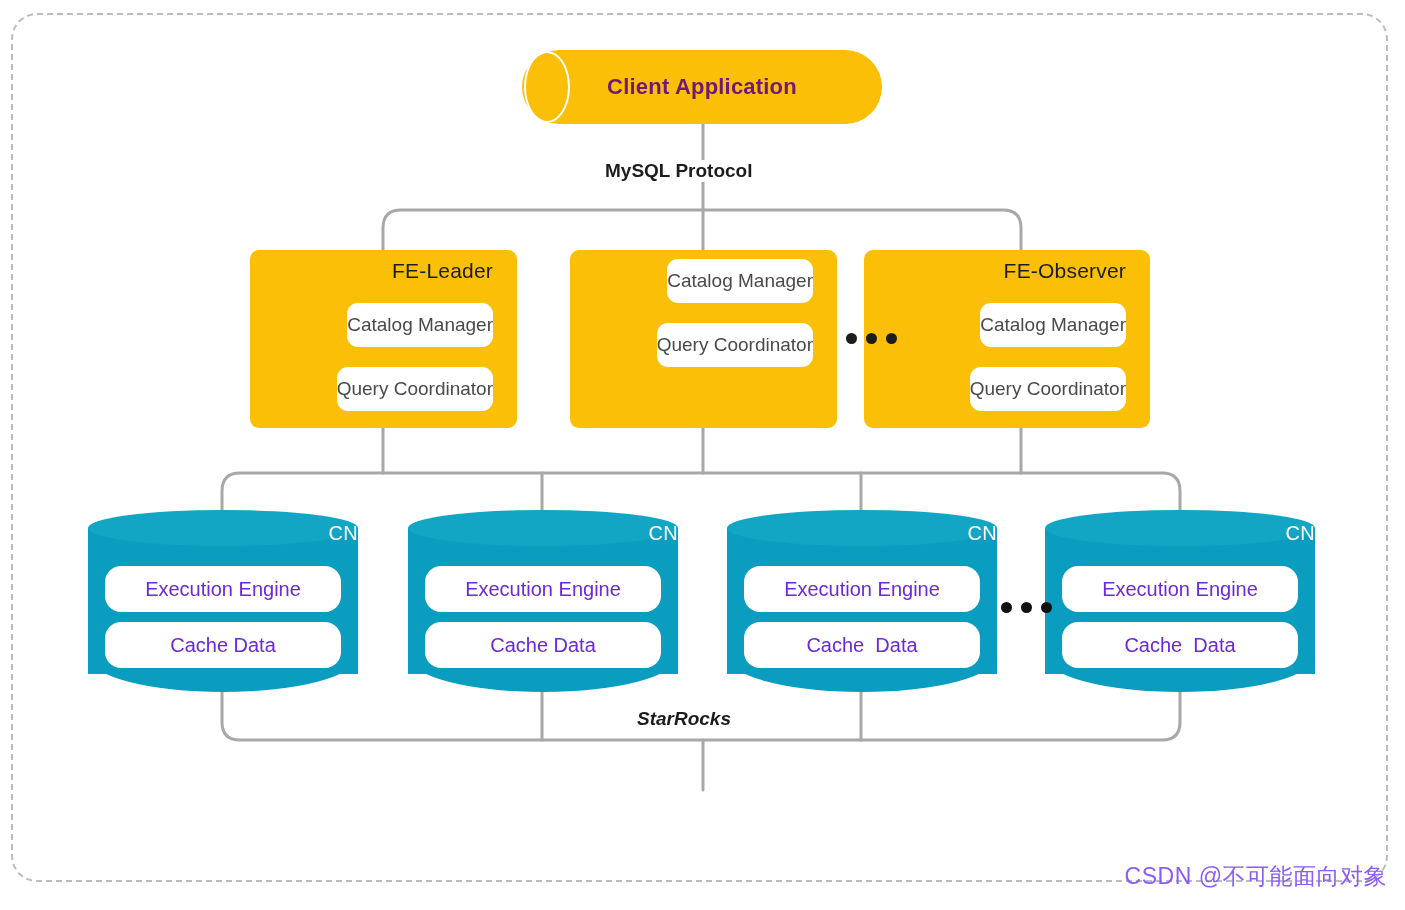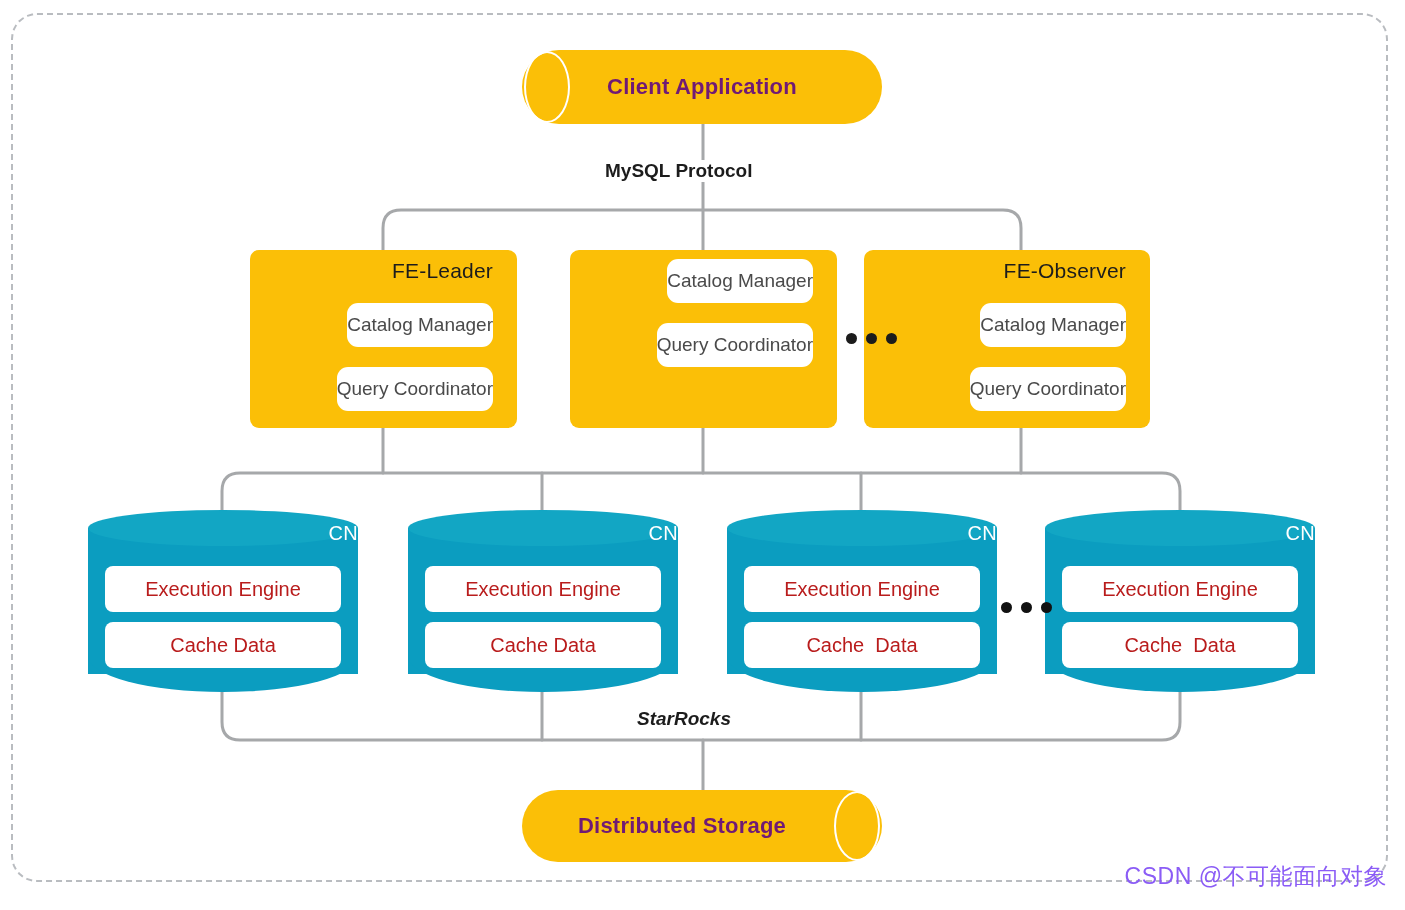--- a/index.html
+++ b/index.html
@@ -164,25 +164,25 @@
     letter-spacing: 0.3px;
   }
   .cn-inner {
     position: absolute;
     left: 17px;
     top: 56px;
     right: 17px;
     z-index: 3;
   }
   .cn-inner .sub-box {
-    color: #b91c1c;
+    color: #6d28d9;
     height: 46px;
     font-size: 20px;
     margin-bottom: 10px;
-    border-radius: 8px;
+    border-radius: 16px;
   }
 
   
   .dots {
     position: absolute;
     display: flex;
     gap: 9px;
     align-items: center;
   }
   .dots .dot {
@@ -312,20 +312,16 @@
   </div>
 
   <div class="dots teal" style="left:1001px; top:602px;">
     <span class="dot"></span>
     <span class="dot"></span>
     <span class="dot"></span>
   </div>
 
   <div class="wire-label plain" style="left:627px; top:708px; width:150px;">StarRocks</div>
 
-  <div class="hcyl" style="left:522px; top:790px; width:360px; height:72px;">
-    <div class="hcyl-cap right"></div>
-    <div class="hcyl-label" style="padding-right:40px;">Distributed Storage</div>
-  </div>
 
   <div class="watermark">CSDN @不可能面向对象</div>
 
 </div>
 
 </body></html>

